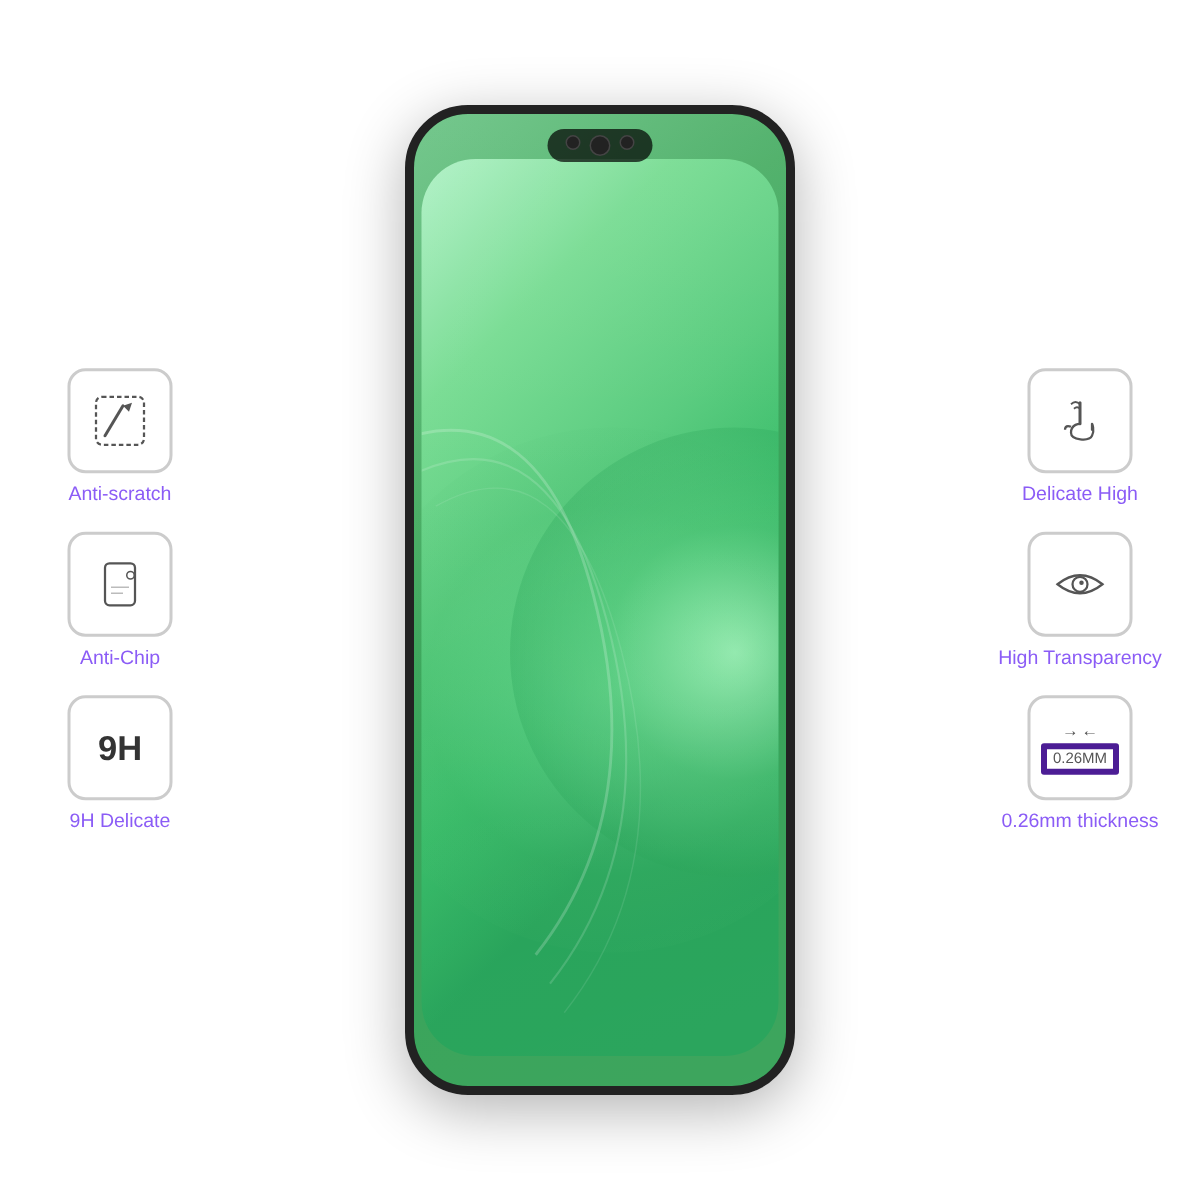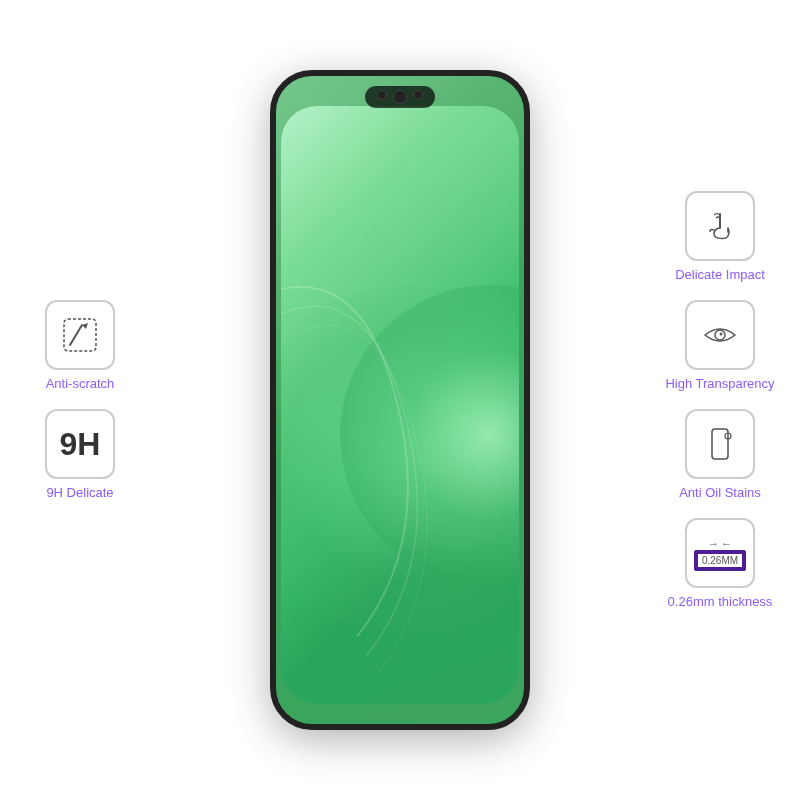--- a/index.html
+++ b/index.html
@@ -174,21 +174,21 @@
     }
 
     
     .icon-svg {
       width: 40px;
       height: 40px;
     }
 
     
     .hardness-box {
-      font-size: 32px;
+      font-size: 23px;
       font-weight: bold;
       color: #333;
       line-height: 1;
     }
 
     
     .thickness-inner {
       display: flex;
       flex-direction: column;
       align-items: center;
@@ -223,20 +223,31 @@
         <svg class="icon-svg" viewBox="0 0 40 40" fill="none" xmlns="http://www.w3.org/2000/svg">
           <rect x="4" y="4" width="32" height="32" rx="4" stroke="#555" stroke-width="1.5" fill="none" stroke-dasharray="3 2"></rect>
           <line x1="10" y1="30" x2="22" y2="10" stroke="#555" stroke-width="2" stroke-linecap="round"></line>
           <polygon points="22,10 28,8 26,14" fill="#555"></polygon>
         </svg>
       </div>
       <span class="feature-label">Anti-scratch</span>
     </div>
 
 
+    <div class="feature-item">
+      <div class="feature-icon-box">
+        <svg class="icon-svg" viewBox="0 0 40 40" fill="none" xmlns="http://www.w3.org/2000/svg">
+          <rect x="10" y="6" width="20" height="28" rx="3" stroke="#555" stroke-width="1.5" fill="none"></rect>
+          <circle cx="27" cy="14" r="2.5" stroke="#555" stroke-width="1" fill="none"></circle>
+          <line x1="14" y1="22" x2="26" y2="22" stroke="#555" stroke-width="1" opacity="0.4"></line>
+          <line x1="14" y1="26" x2="22" y2="26" stroke="#555" stroke-width="1" opacity="0.4"></line>
+        </svg>
+      </div>
+      <span class="feature-label">Anti-Chip</span>
+    </div>
 
     <div class="feature-item">
       <div class="feature-icon-box">
         <span class="hardness-box">9H</span>
       </div>
       <span class="feature-label">9H Delicate</span>
     </div>
 
 
   </div>
@@ -274,44 +285,34 @@
 
           <path d="M20 8 L20 22" stroke="#555" stroke-width="2" stroke-linecap="round"></path>
           <path d="M20 22 C20 22 14 22 14 28 C14 33 26 34 28 30 C30 26 28 22 28 22" stroke="#555" stroke-width="1.5" fill="none"></path>
           <path d="M14 24 C14 24 10 22 10 26" stroke="#555" stroke-width="1.5" fill="none"></path>
           <path d="M28 22 L28 26" stroke="#555" stroke-width="1.5" stroke-linecap="round"></path>
 
           <path d="M16 12 Q18 10 20 12" stroke="#555" stroke-width="1.2" fill="none"></path>
           <path d="M14 9 Q17 6 20 9" stroke="#555" stroke-width="1.2" fill="none"></path>
         </svg>
       </div>
-      <span class="feature-label">Delicate Impact</span>
+      <span class="feature-label">Delicate High</span>
     </div>
 
     <div class="feature-item">
       <div class="feature-icon-box">
         <svg class="icon-svg" viewBox="0 0 40 40" fill="none" xmlns="http://www.w3.org/2000/svg">
           <path d="M5 20 Q20 8 35 20 Q20 32 5 20Z" stroke="#555" stroke-width="1.5" fill="none"></path>
           <circle cx="20" cy="20" r="5" stroke="#555" stroke-width="1.5" fill="none"></circle>
           <circle cx="21" cy="19" r="1.5" fill="#555"></circle>
         </svg>
       </div>
       <span class="feature-label">High Transparency</span>
     </div>
 
-    <div class="feature-item">
-      <div class="feature-icon-box">
-        <svg class="icon-svg" viewBox="0 0 40 40" fill="none" xmlns="http://www.w3.org/2000/svg">
-
-          <rect x="12" y="5" width="16" height="30" rx="3" stroke="#555" stroke-width="1.5" fill="none"></rect>
-          <circle cx="28" cy="12" r="3" stroke="#555" stroke-width="1.2" fill="none"></circle>
-        </svg>
-      </div>
-      <span class="feature-label">Anti Oil Stains</span>
-    </div>
 
 
     <div class="feature-item">
       <div class="feature-icon-box">
         <div class="thickness-inner">
           <div class="thickness-arrows">
             <span>→</span>
             <span>←</span>
           </div>
           <div class="thickness-val">0.26MM</div>

